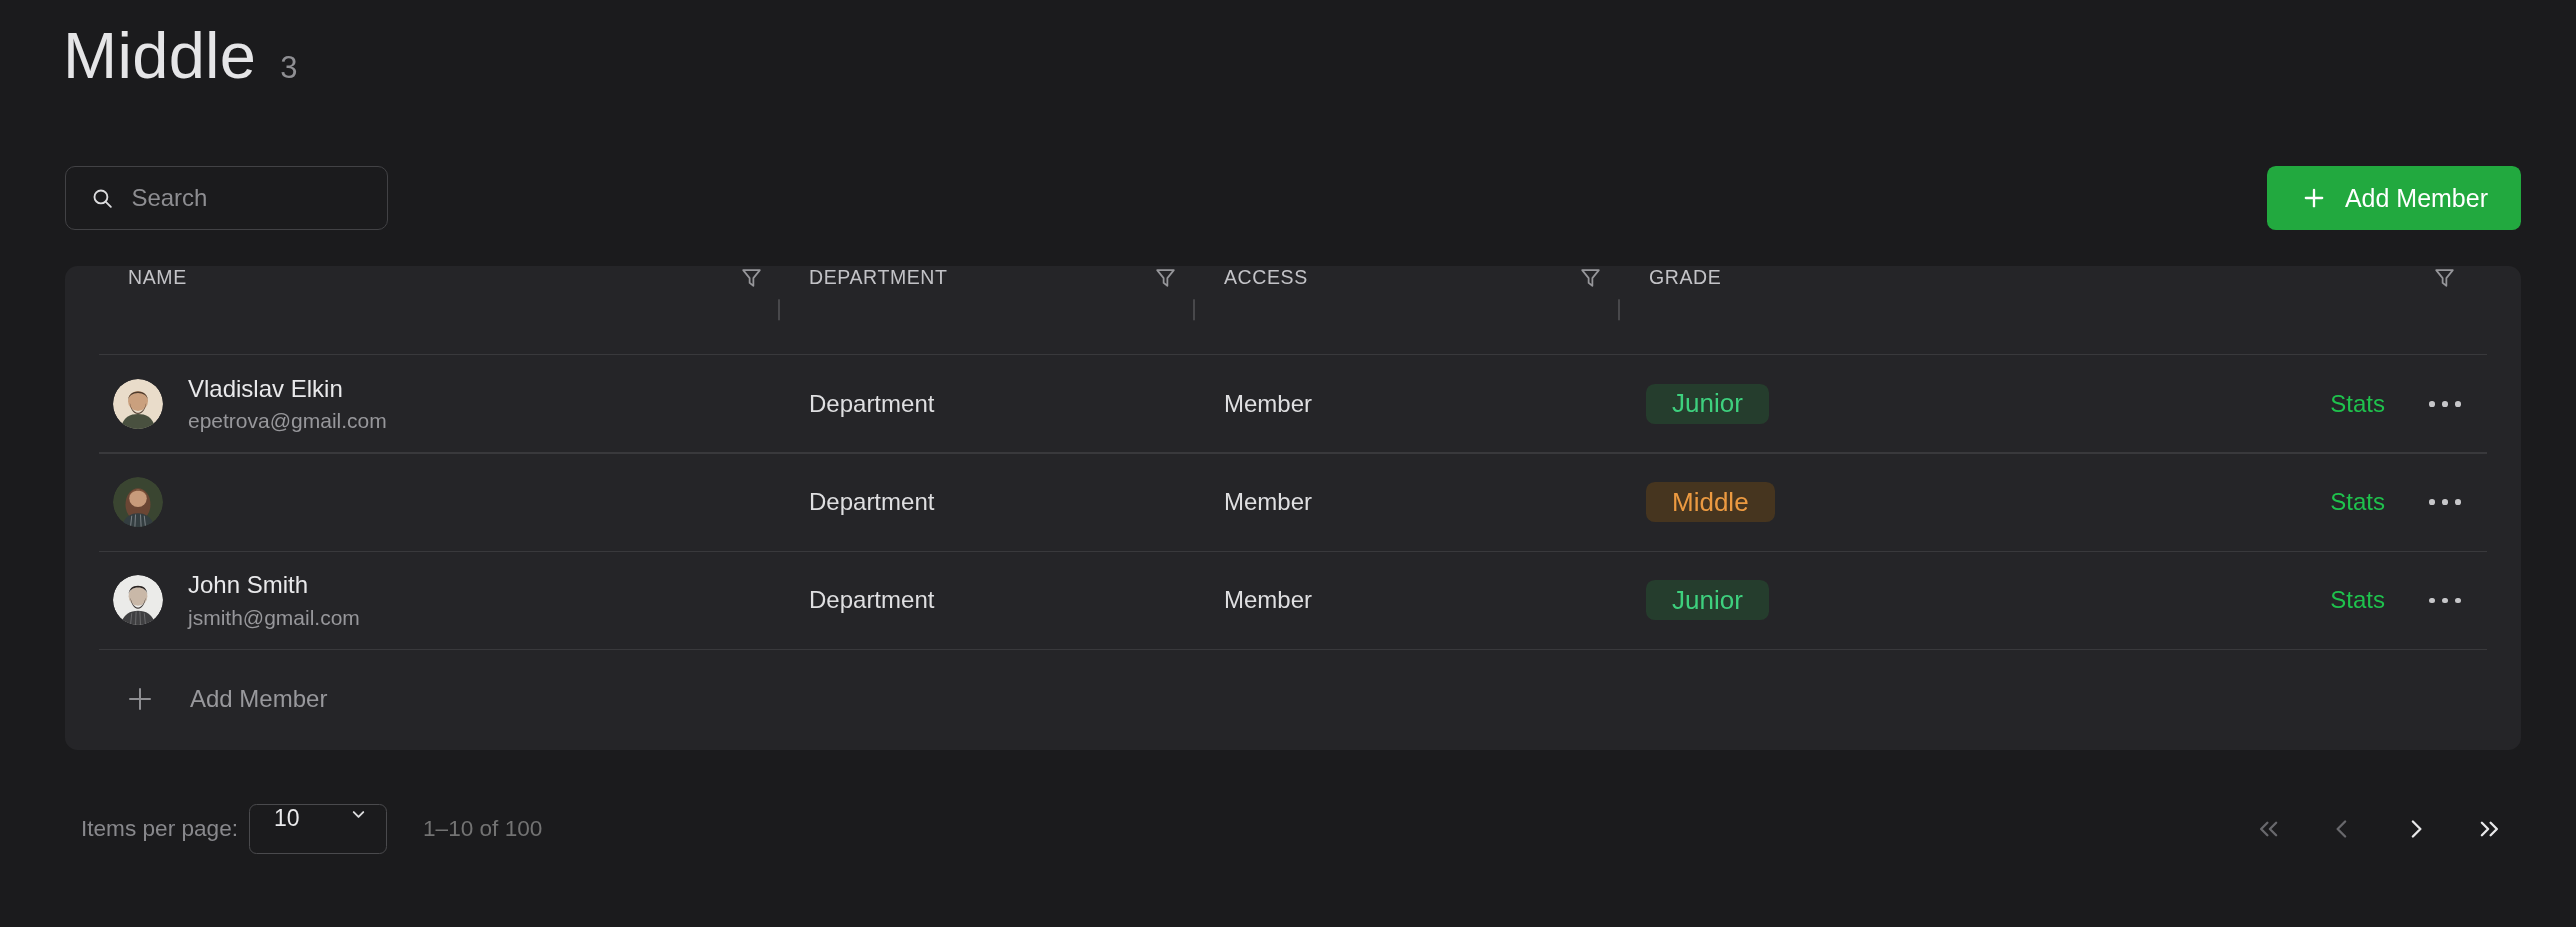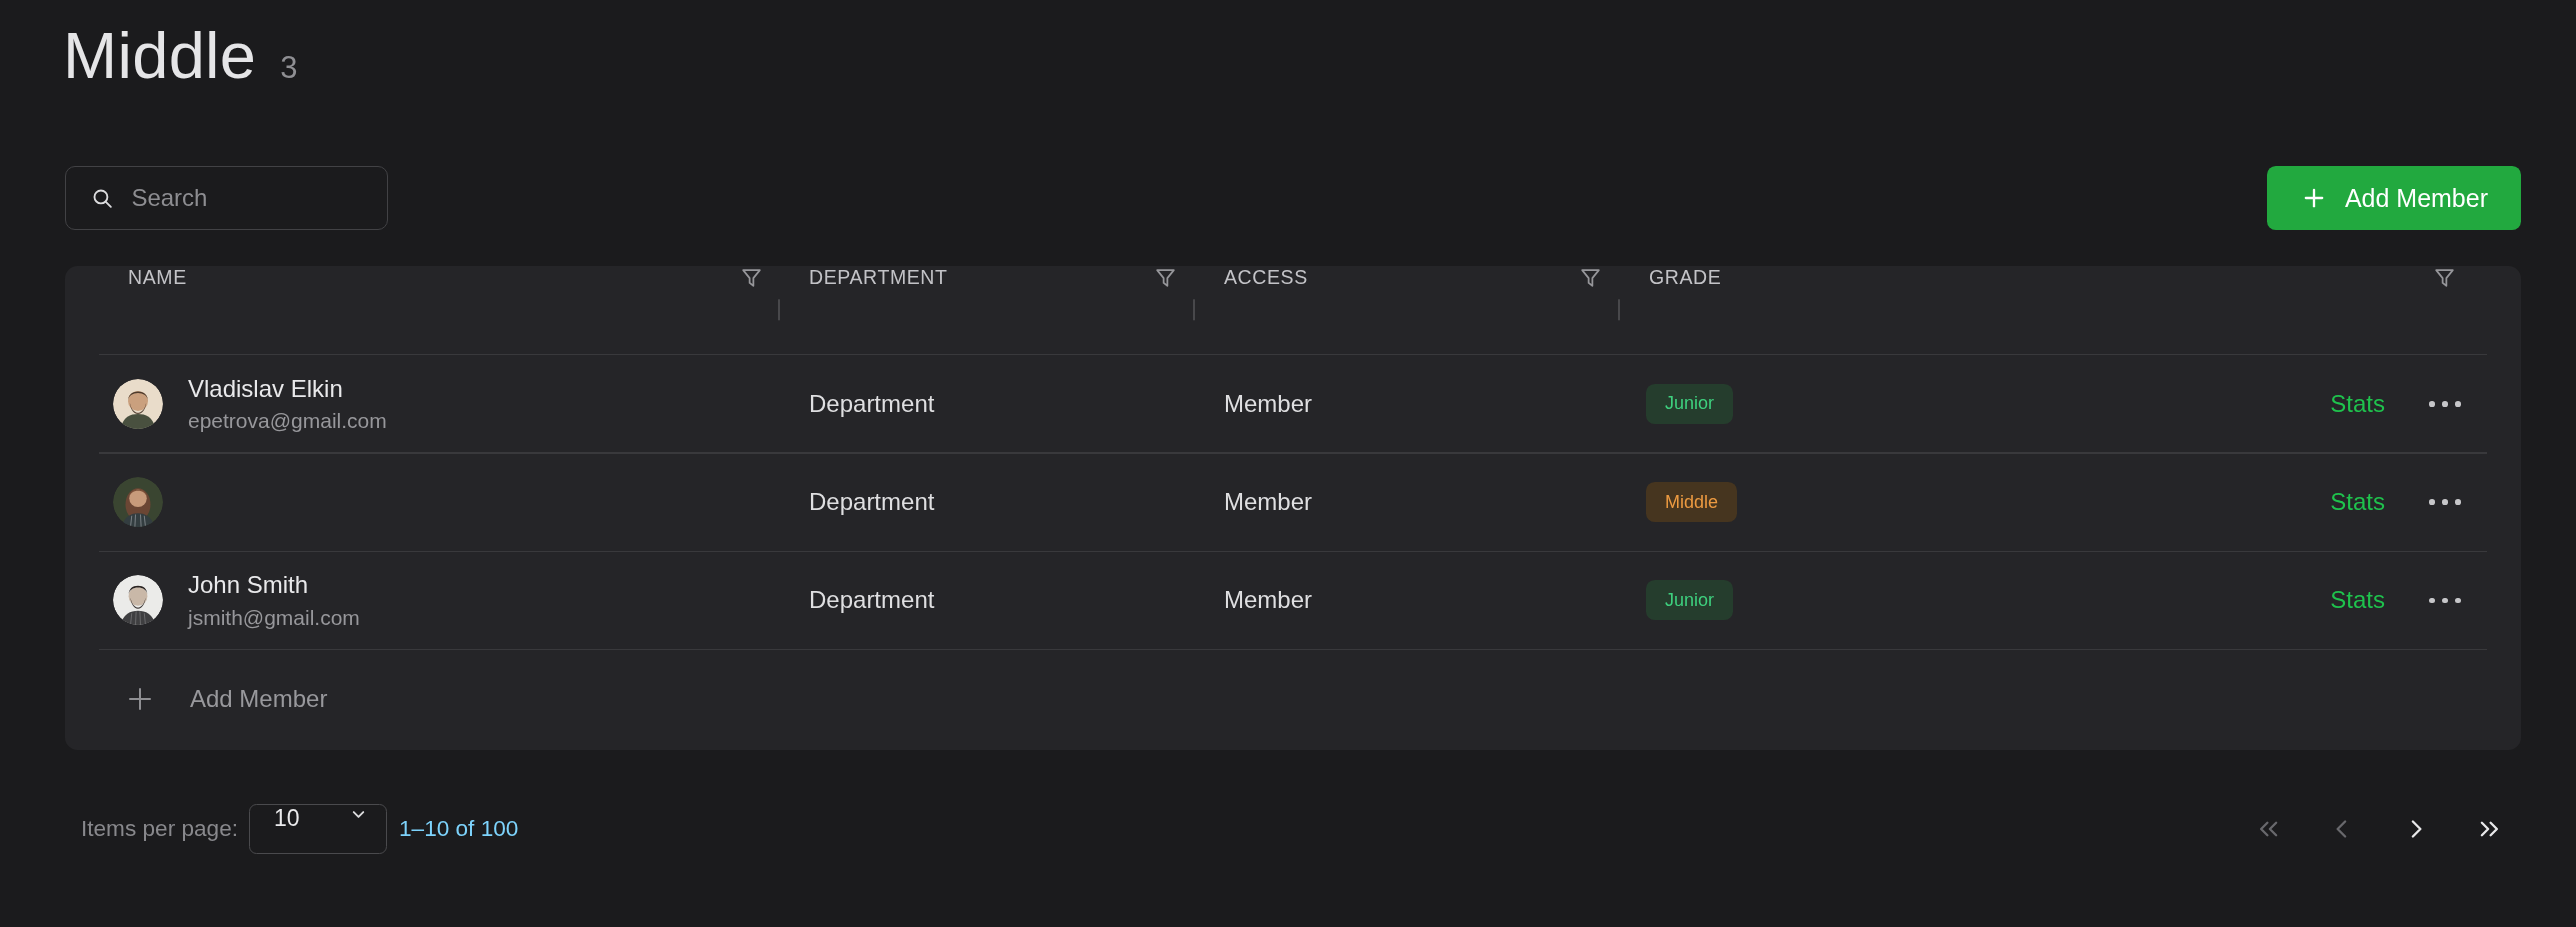--- a/index.html
+++ b/index.html
@@ -150,23 +150,23 @@
   .cell-text { font-size: 24px; color: #dfdfe1; padding-left: 30px; }
   .cell-grade {
     display: flex;
     align-items: center;
     justify-content: space-between;
     padding-left: 27px;
     padding-right: 60px;
   }
   .badge {
     height: 40px;
-    padding: 0 19px;
+    padding: 0 26px;
     border-radius: 8.8px;
-    font-size: 18px;
+    font-size: 26px;
     display: inline-flex;
     align-items: center;
   }
   .badge[data-variant="green"]  { color: var(--badge-green-text, #3ed07e);  background: var(--badge-green-bg, #253d2d); }
   .badge[data-variant="orange"] { color: var(--badge-orange-text, #ec9a41); background: var(--badge-orange-bg, #46351f); }
   .actions { display: flex; align-items: center; gap: 44px; }
   .stats-link {
     color: var(--stats-green, #1fc24d);
     font-size: 24px;
     font-weight: 500;
@@ -207,21 +207,21 @@
     border: 1.3px solid #4a4a4d;
     border-radius: 7.5px;
     display: flex;
     align-items: flex-start;
     justify-content: space-between;
     padding: 0 17.6px 0 24px;
     cursor: pointer;
   }
   .select-value { color: #eaeaec; font-size: 23px; font-weight: 500; }
   .chev svg { width: 19px; height: 19px; display: block; color: #dcdcde; }
-  .range-text { margin-left: 12px; font-size: 22.6px; color: #7dd3fc; }
+  .range-text { margin-left: 36px; font-size: 22.6px; color: #737373; }
 
   .pager { margin-left: auto; display: flex; align-items: center; gap: 39px; }
   .pager-btn {
     width: 35px; height: 35px;
     background: none;
     border: none;
     padding: 0;
     display: flex;
     align-items: center;
     justify-content: center;

